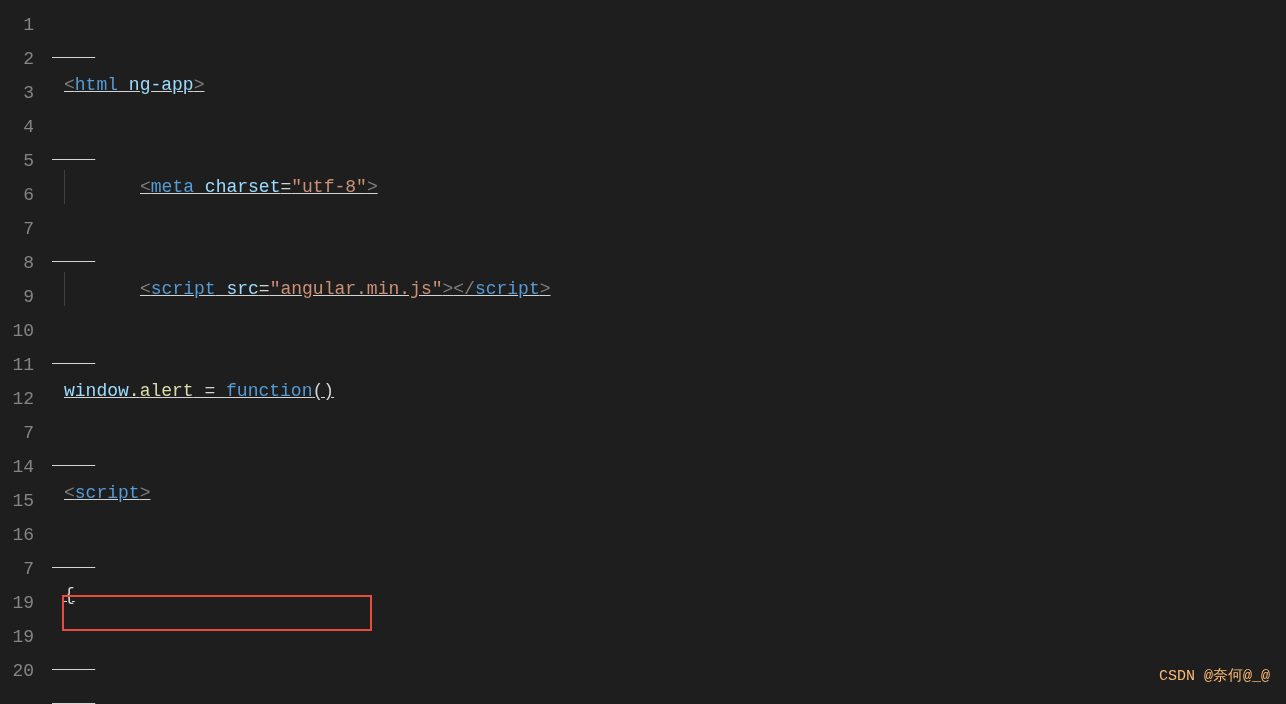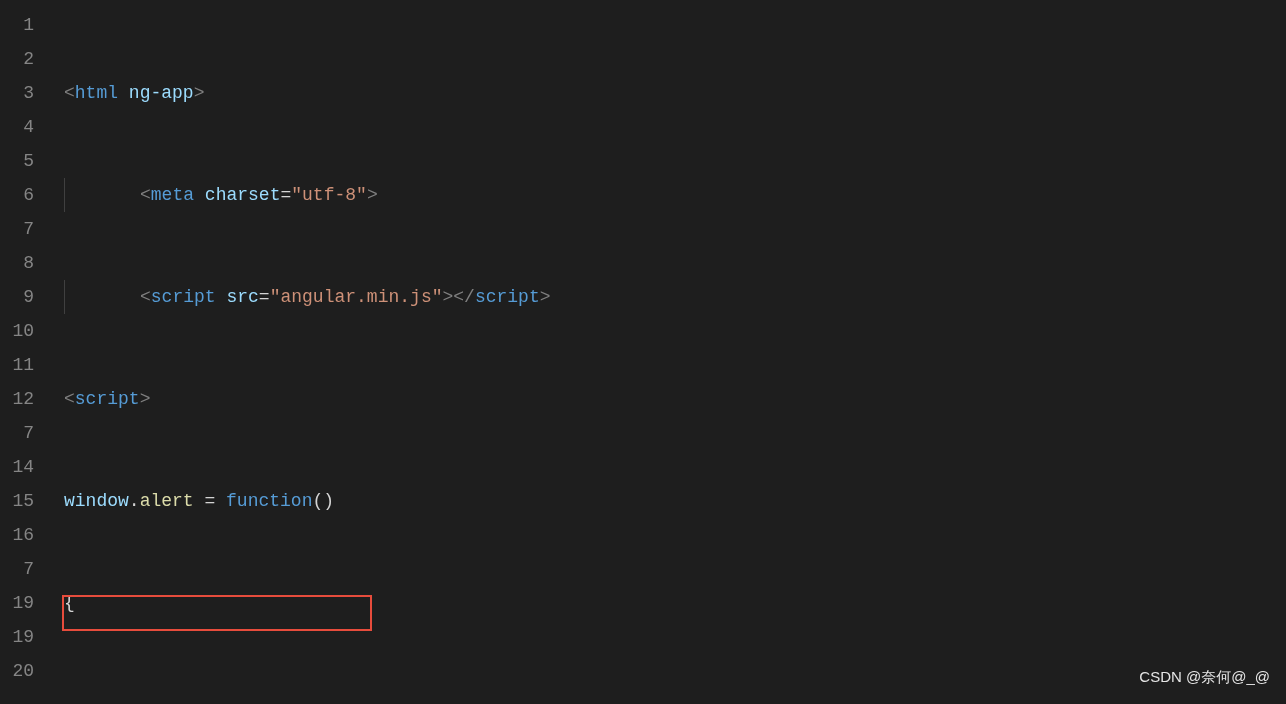--- a/index.html
+++ b/index.html
@@ -29,23 +29,23 @@
       color: #858585;
       user-select: none;
       flex-shrink: 0;
       padding-top: 8px;
     }
     .gutter div {
       height: 34px;
     }
     .code {
       flex: 1;
-      padding-top: 8px;
       white-space: pre;
       position: relative;
+      text-decoration: underline;
     }
     .line {
       height: 34px;
       position: relative;
     }
     .indent-guide {
       border-left: 1px solid #404040;
       display: inline-block;
       height: 34px;
       vertical-align: top;
@@ -66,23 +66,23 @@
       left: 62px;
       top: 595px;
       width: 310px;
       height: 36px;
       pointer-events: none;
     }
     .watermark {
       position: absolute;
       bottom: 10px;
       right: 16px;
-      color: #e5e5e5;
+      color: #fdba74;
       font-size: 15px;
-      font-family: Liberation Sans, sans-serif;
+      font-family: Liberation Mono, monospace;
     }
     .pad2 { padding-left: 12px; }
     .pad8 { padding-left: 88px; }
   </style>
 </head>
 <body>
 
 <div class="editor">
   <div class="gutter">
     <div>1</div>
@@ -104,22 +104,22 @@
     <div>7</div>
     <div>19</div>
     <div>19</div>
     <div>20</div>
   </div>
 
   <div class="code">
     <div class="line"><span class="pad2"></span><span class="tag-bracket">&lt;</span><span class="tag-name">html</span><span class="attr-name"> ng-app</span><span class="tag-bracket">&gt;</span></div>
     <div class="line"><span class="indent-guide" style="left:12px"></span><span class="pad8"></span><span class="tag-bracket">&lt;</span><span class="tag-name">meta</span><span class="attr-name"> charset</span><span class="punct">=</span><span class="attr-value">"utf-8"</span><span class="tag-bracket">&gt;</span></div>
     <div class="line"><span class="indent-guide" style="left:12px"></span><span class="pad8"></span><span class="tag-bracket">&lt;</span><span class="tag-name">script</span><span class="attr-name"> src</span><span class="punct">=</span><span class="attr-value">"angular.min.js"</span><span class="tag-bracket">&gt;</span><span class="tag-bracket">&lt;/</span><span class="tag-name">script</span><span class="tag-bracket">&gt;</span></div>
+    <div class="line"><span class="pad2"></span><span class="variable">window</span><span class="punct">.</span><span class="function-name">alert</span><span class="operator"> = </span><span class="keyword">function</span><span class="punct">()</span></div>
     <div class="line"><span class="pad2"></span><span class="tag-bracket">&lt;</span><span class="tag-name">script</span><span class="tag-bracket">&gt;</span></div>
-    <div class="line"><span class="pad2"></span><span class="variable">window</span><span class="punct">.</span><span class="function-name">alert</span><span class="operator"> = </span><span class="keyword">function</span><span class="punct">()</span></div>
     <div class="line"><span class="pad2"></span><span class="punct">{</span></div>
     
     
     
     
     
     
     
     
     

